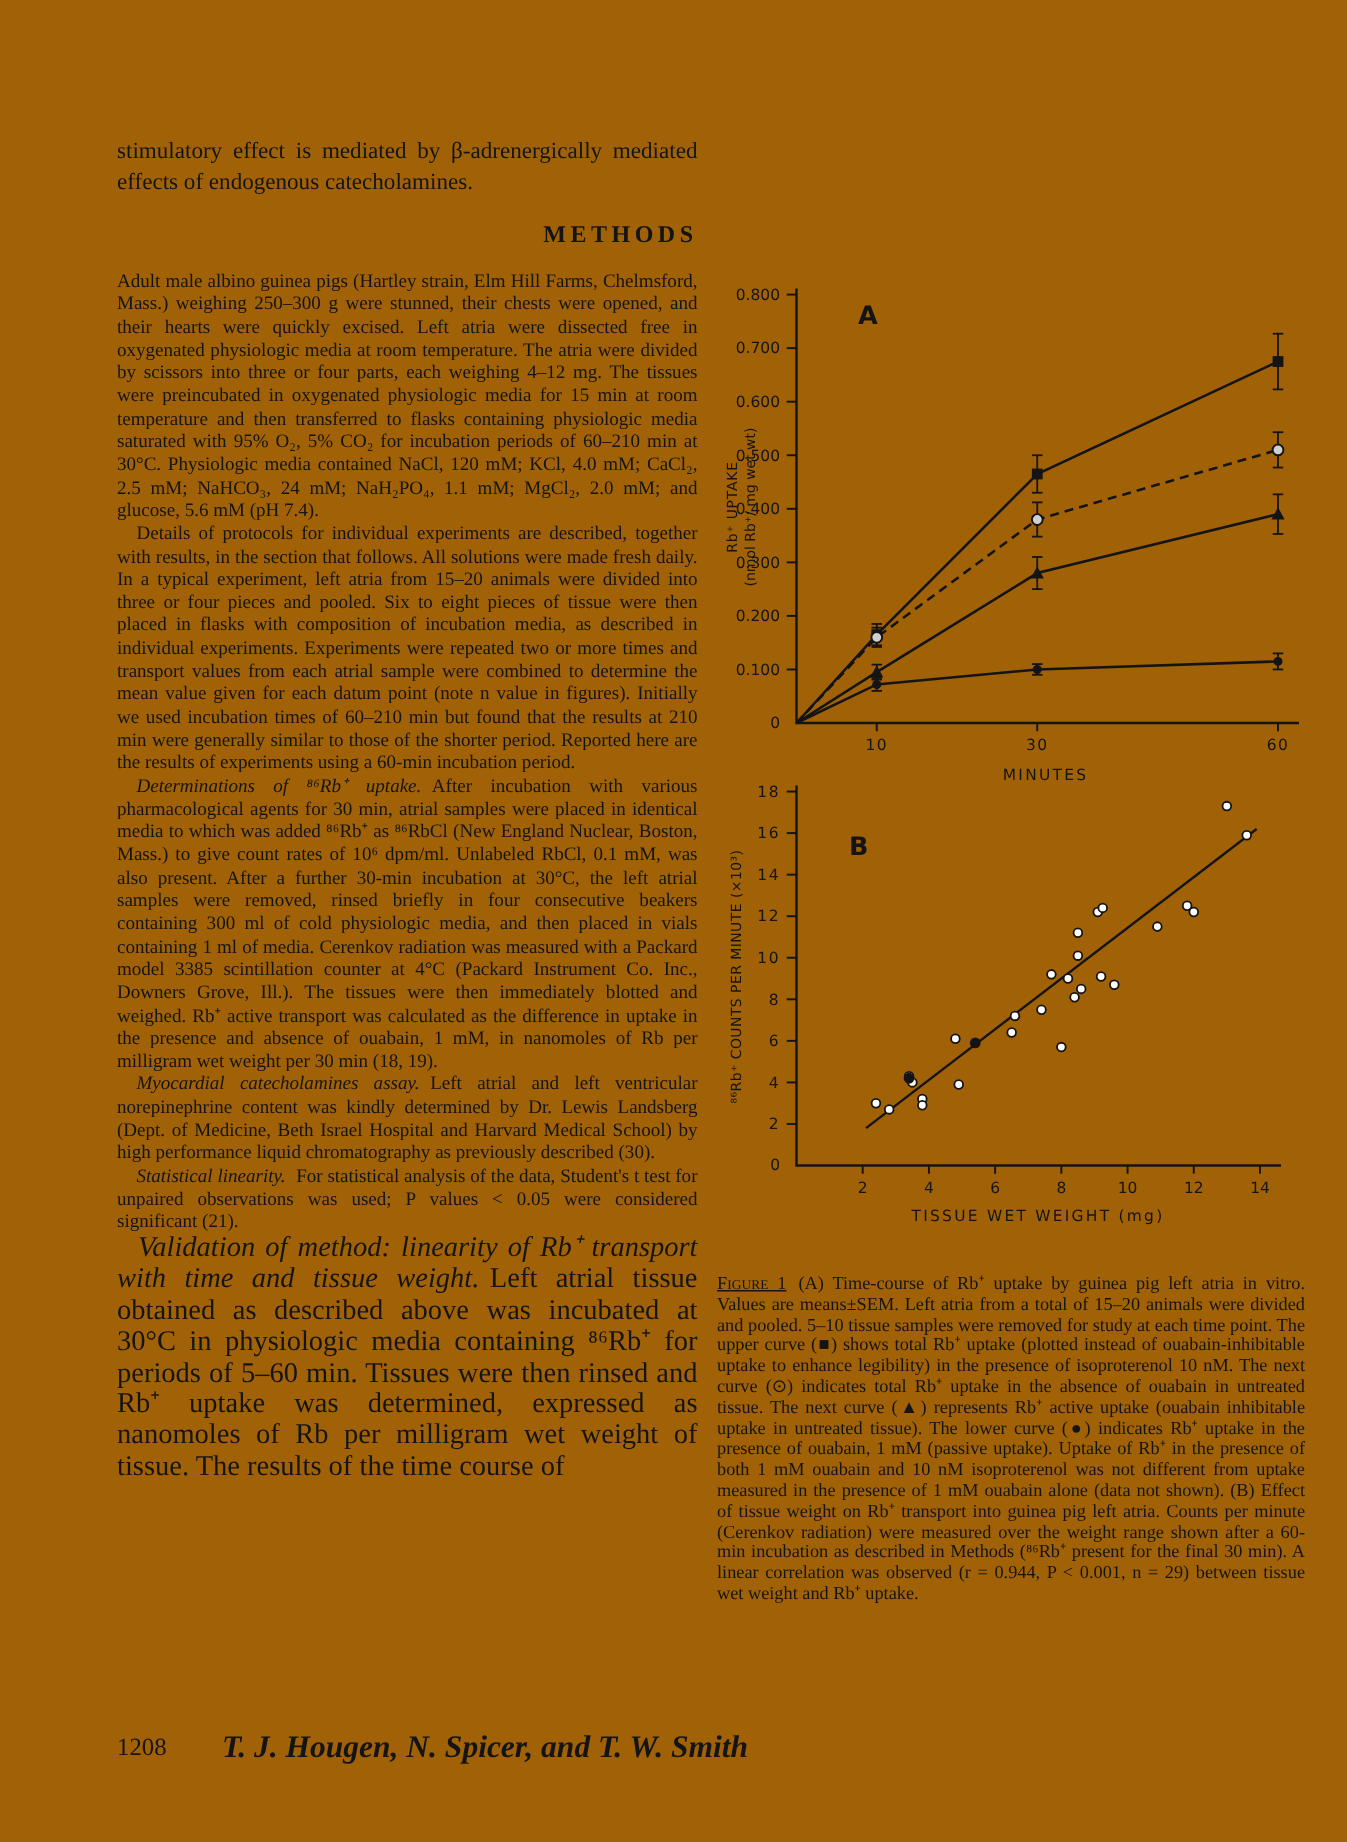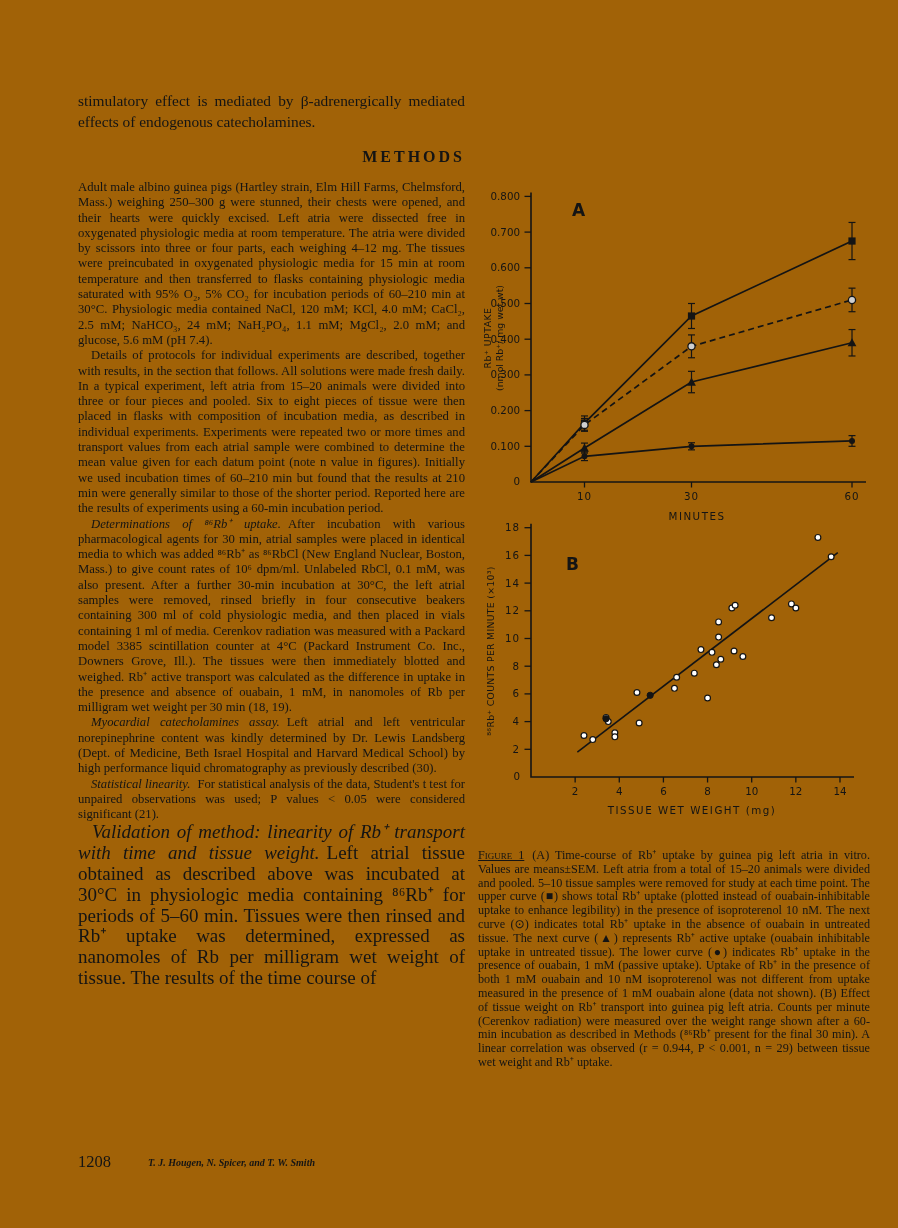--- a/index.html
+++ b/index.html
@@ -21,21 +21,21 @@
   .lead{font-style:italic;margin-right:7px;}
   .results-para{font-size:19px;line-height:20.8px;text-align:justify;margin:0;text-indent:14px;}
   .figure-wrap{position:absolute;left:478px;top:178px;width:394px;height:668px;}
   .figure-caption{
     position:absolute;left:478px;top:849px;width:392px;
     font-size:12.2px;line-height:13.8px;text-align:justify;
   }
   .sc{font-variant:small-caps;margin-right:8px;text-decoration:underline;}
   .footer{position:absolute;left:78px;top:1152px;width:700px;display:flex;align-items:center;}
   .page-num{font-size:16.5px;width:70px;}
-  .footer-authors{font-size:10px;font-style:italic;font-weight:bold;}
+  .footer-authors{font-size:21px;font-style:italic;font-weight:bold;}
   svg text{font-family:"DejaVu Sans", sans-serif;fill:#141414;}
 </style>
 </head>
 <body>
 
 <div class="page">
 
   <div class="col-left">
     <p class="intro-text">stimulatory effect is mediated by β-adrenergically mediated effects of endogenous catecholamines.</p>
     <h2 class="section-heading">METHODS</h2>

